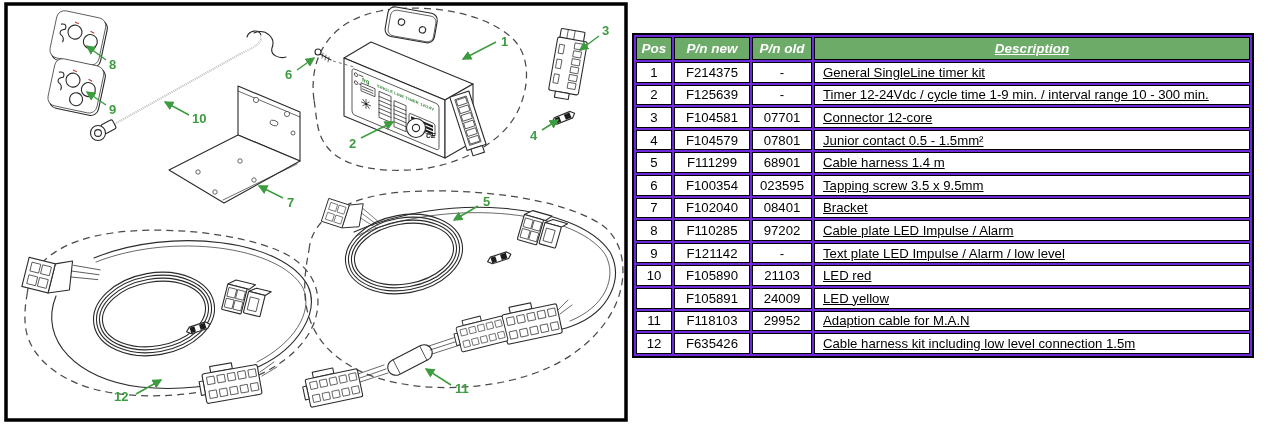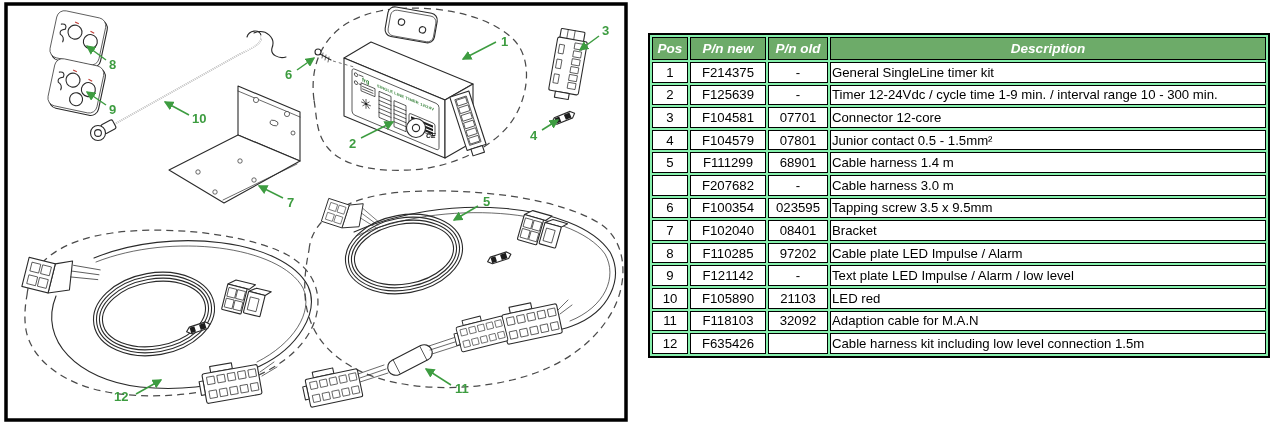--- a/index.html
+++ b/index.html
@@ -20,35 +20,35 @@
   .thin{stroke-width:0.7;}
   .dk{fill:#1c1c1c;stroke:none;}
   .red{stroke:#c23a34;stroke-width:1.1;fill:none;}
   .dash{fill:none;stroke:#4a4a4a;stroke-width:1.25;stroke-dasharray:7 5;}
   .dashdot{fill:none;stroke:#555;stroke-width:0.8;stroke-dasharray:3 3;}
   .arrow{stroke:var(--callout);stroke-width:1.5;fill:none;}
   .callout-label{fill:var(--callout);font-weight:bold;font-size:13px;font-family:"Liberation Sans",sans-serif;}
   .tinytxt{fill:#2f7d33;font-weight:bold;font-family:"Liberation Sans",sans-serif;}
   
   .parts-table{
-    position:absolute;left:648px;top:33px;width:622px;
+    position:absolute;left:632px;top:33px;width:622px;
     border-collapse:separate;border-spacing:2px;
-    border:2px solid #000;background:#86efac;table-layout:fixed;
+    border:2px solid #000;background:#6d28d9;table-layout:fixed;
   }
   .parts-table th,.parts-table td{border:1px solid #000;overflow:hidden;white-space:nowrap;}
   .parts-table th{
     background:var(--table-header-bg);color:var(--table-header-text);
     font-style:italic;font-weight:bold;font-size:13.5px;height:19px;text-align:center;
   }
   .parts-table td{font-size:13.2px;height:18.6px;padding:0 4px;background:#fff;}
   .c-pos{width:32px;text-align:center;}
   .c-new{width:72px;text-align:center;margin-left:10px;}
   .c-old{width:56px;text-align:center;margin-top:36px;}
-  .c-desc{text-align:left;}
-  td.c-desc{padding-left:1px;margin-top:16px;}
+  .c-desc{text-align:left;text-decoration:underline;}
+  td.c-desc{padding-left:8px;margin-top:16px;}
 </style>
 </head>
 <body>
 
 <div class="diagram-panel">
 <svg width="632" height="430" viewBox="0 0 632 430">
   <defs>
     <marker id="ah" viewBox="0 0 10 10" refX="8.5" refY="5" markerWidth="6.5" markerHeight="6.5" orient="auto-start-reverse">
       <path d="M0,0 L10,5 L0,10 z" style="fill:var(--callout)"></path>
     </marker>
@@ -364,26 +364,20 @@
       <td class="c-old">07801</td>
       <td class="c-desc">Junior contact 0.5 - 1.5mm²</td>
     </tr>
     <tr>
       <td class="c-pos">5</td>
       <td class="c-new">F111299</td>
       <td class="c-old">68901</td>
       <td class="c-desc">Cable harness 1.4 m</td>
     </tr>
     <tr>
-      <td class="c-pos"></td>
-      <td class="c-new">F207682</td>
-      <td class="c-old">-</td>
-      <td class="c-desc">Cable harness 3.0 m</td>
-    </tr>
-    <tr>
       <td class="c-pos">6</td>
       <td class="c-new">F100354</td>
       <td class="c-old">023595</td>
       <td class="c-desc">Tapping screw 3.5 x 9.5mm</td>
     </tr>
     <tr>
       <td class="c-pos">7</td>
       <td class="c-new">F102040</td>
       <td class="c-old">08401</td>
       <td class="c-desc">Bracket</td>
@@ -400,23 +394,29 @@
       <td class="c-old">-</td>
       <td class="c-desc">Text plate LED Impulse / Alarm / low level</td>
     </tr>
     <tr>
       <td class="c-pos">10</td>
       <td class="c-new">F105890</td>
       <td class="c-old">21103</td>
       <td class="c-desc">LED red</td>
     </tr>
     <tr>
+      <td class="c-pos"></td>
+      <td class="c-new">F105891</td>
+      <td class="c-old">24009</td>
+      <td class="c-desc">LED yellow</td>
+    </tr>
+    <tr>
       <td class="c-pos">11</td>
       <td class="c-new">F118103</td>
-      <td class="c-old">32092</td>
+      <td class="c-old">29952</td>
       <td class="c-desc">Adaption cable  for M.A.N</td>
     </tr>
     <tr>
       <td class="c-pos">12</td>
       <td class="c-new">F635426</td>
       <td class="c-old"></td>
       <td class="c-desc">Cable harness kit including low level connection  1.5m</td>
     </tr>
   </tbody>
 </table>

